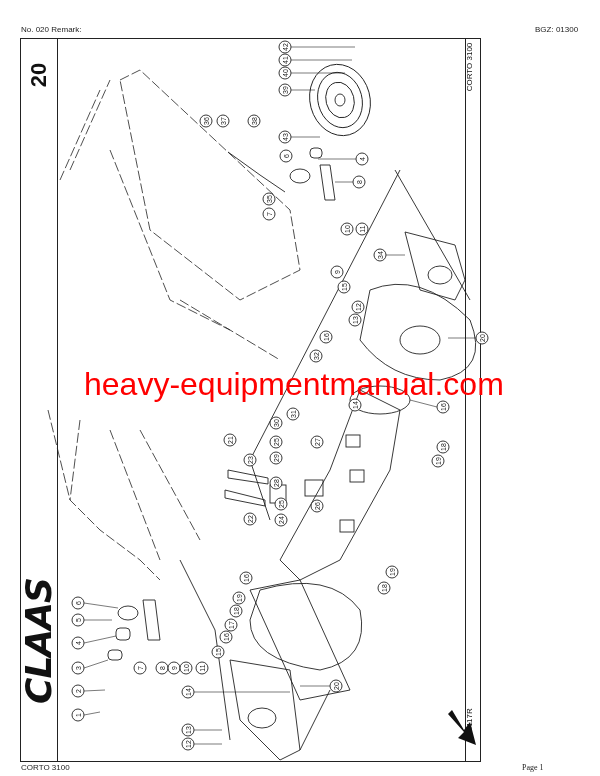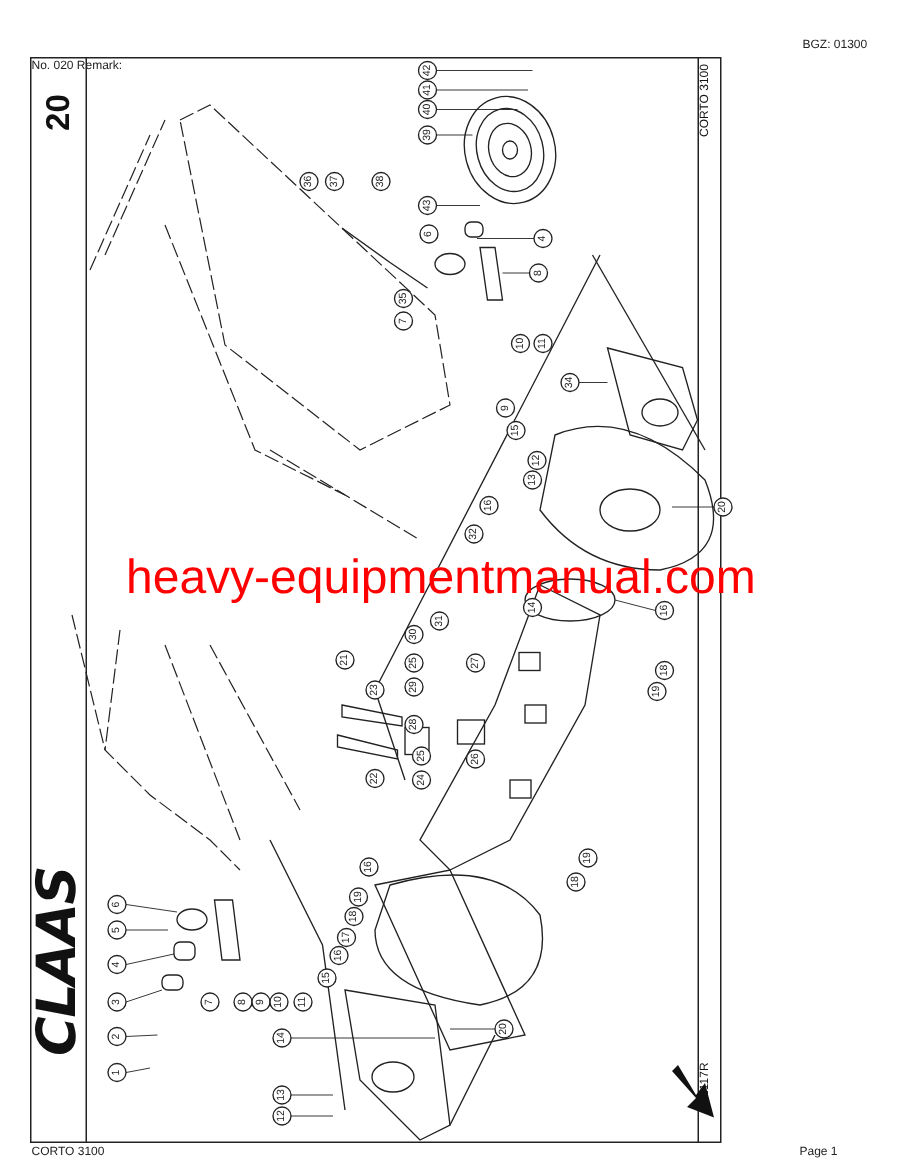--- a/index.html
+++ b/index.html
@@ -1,21 +1,21 @@
 <!DOCTYPE html>
 <html><head>
 <meta charset="utf-8">
 <style>
   html, body { margin:0; padding:0; background:#fff; }
   body { width:600px; height:776px; position:relative; overflow:hidden; font-family:"Liberation Sans", sans-serif; color:#111; }
   .hdr { position:absolute; font-size:8px; color:#222; }
-  #hdr-left { left:21px; top:39px;text-align:right; }
+  #hdr-left { left:21px; top:25px;text-align:right; }
   #hdr-right { left:535px; top:25px; }
   #ftr-left { left:21px; top:763px; }
-  #ftr-right { left:533px; top:763px; }
+  #ftr-right { left:522px; top:763px;font-family:Liberation Serif, serif; }
   .frame { position:absolute; left:20px; top:38px; width:461px; height:724px; border:1px solid #222; box-sizing:border-box; }
   .leftstrip { position:absolute; left:20px; top:38px; width:38px; height:724px; border-right:1px solid #222; box-sizing:border-box; }
   .pagenum { position:absolute; left:22px; top:60px; width:34px; height:30px; transform:rotate(-90deg); font-weight:bold; font-size:22px; text-align:center; line-height:30px; }
   .brand { position:absolute; left:7px; top:650px; width:64px; height:44px; transform:rotate(-90deg); font-weight:900; font-style:italic; font-size:36px; letter-spacing:-1px; line-height:44px; text-align:center; font-family:"DejaVu Sans", sans-serif; }
   .rightstrip { position:absolute; left:465px; top:38px; width:16px; height:724px; border-left:1px solid #222; box-sizing:border-box; }
   .model-rot { position:absolute; left:440px; top:60px; width:60px; height:14px; transform:rotate(-90deg); font-size:8px; text-align:center; line-height:14px; }
   .ref-rot { position:absolute; left:440px; top:715px; width:60px; height:14px; transform:rotate(-90deg); font-size:8px; text-align:center; line-height:14px; }
   .watermark { position:absolute; left:84px; top:366px; font-size:32px; color:#ff0000; white-space:nowrap; letter-spacing:0px; font-family:"Liberation Sans", sans-serif; }
   svg.draw { position:absolute; left:0; top:0; }
   .callout circle { fill:#fff; stroke:#222; stroke-width:0.9; }

